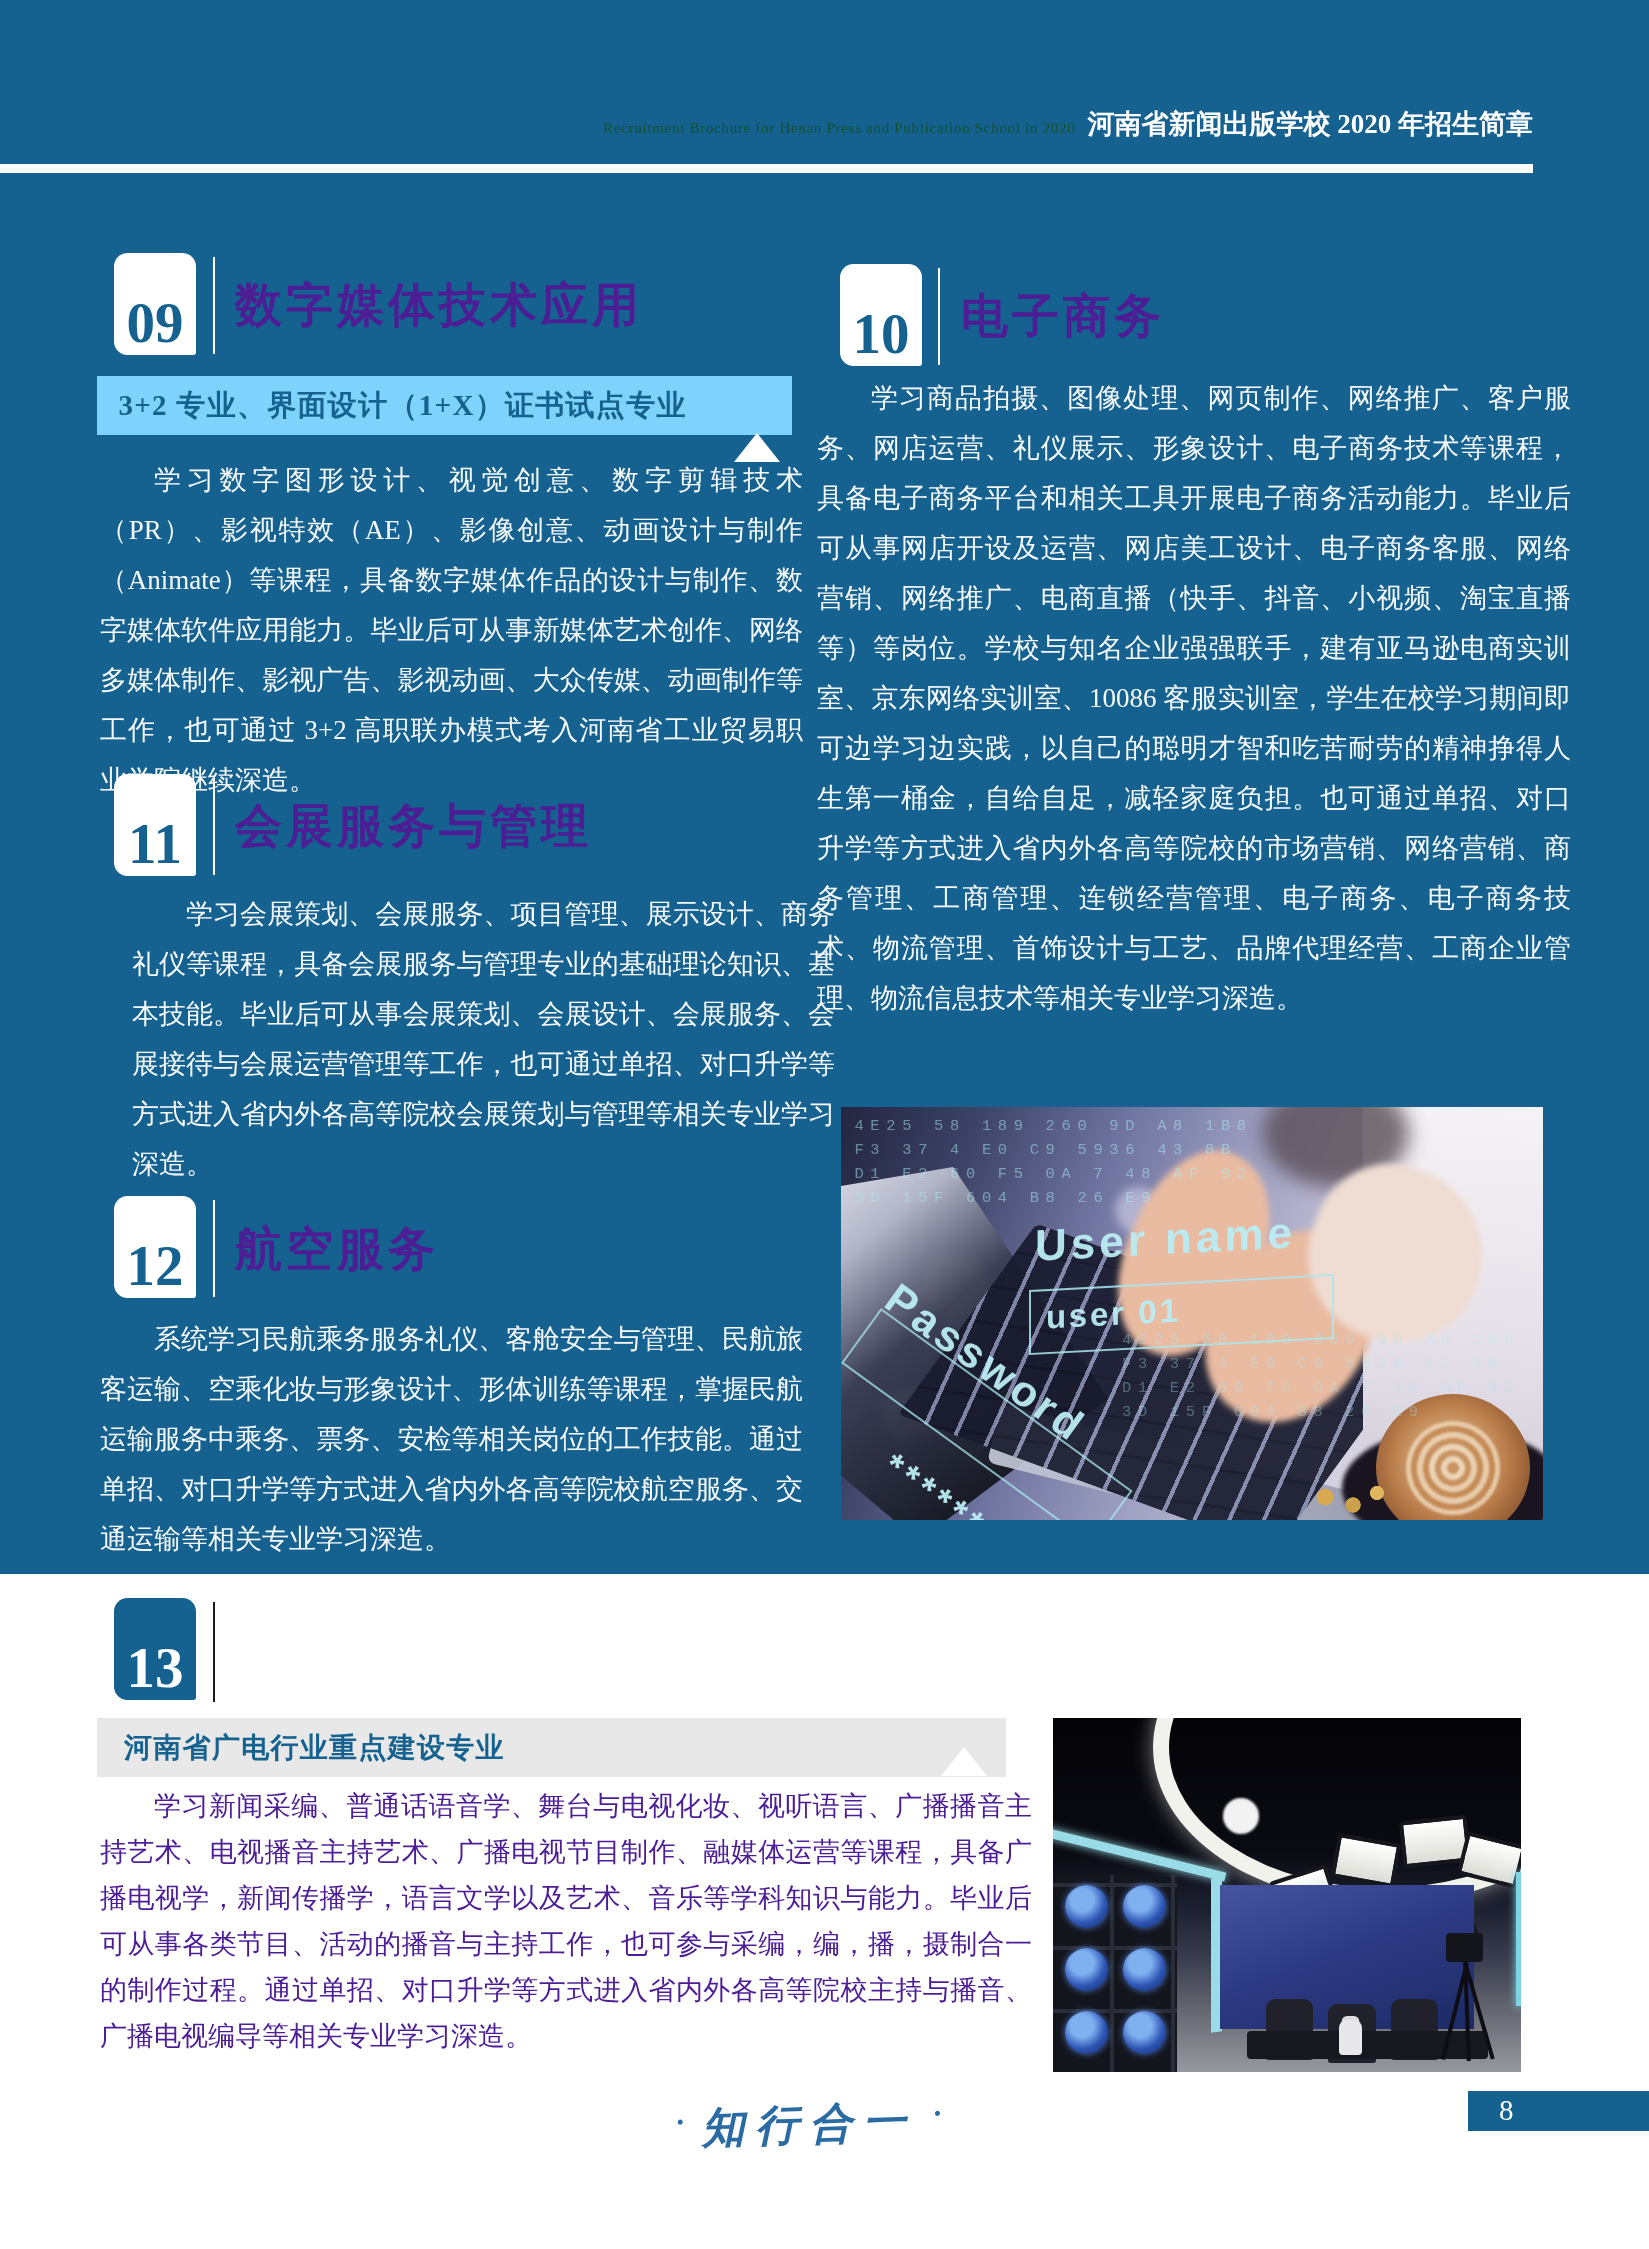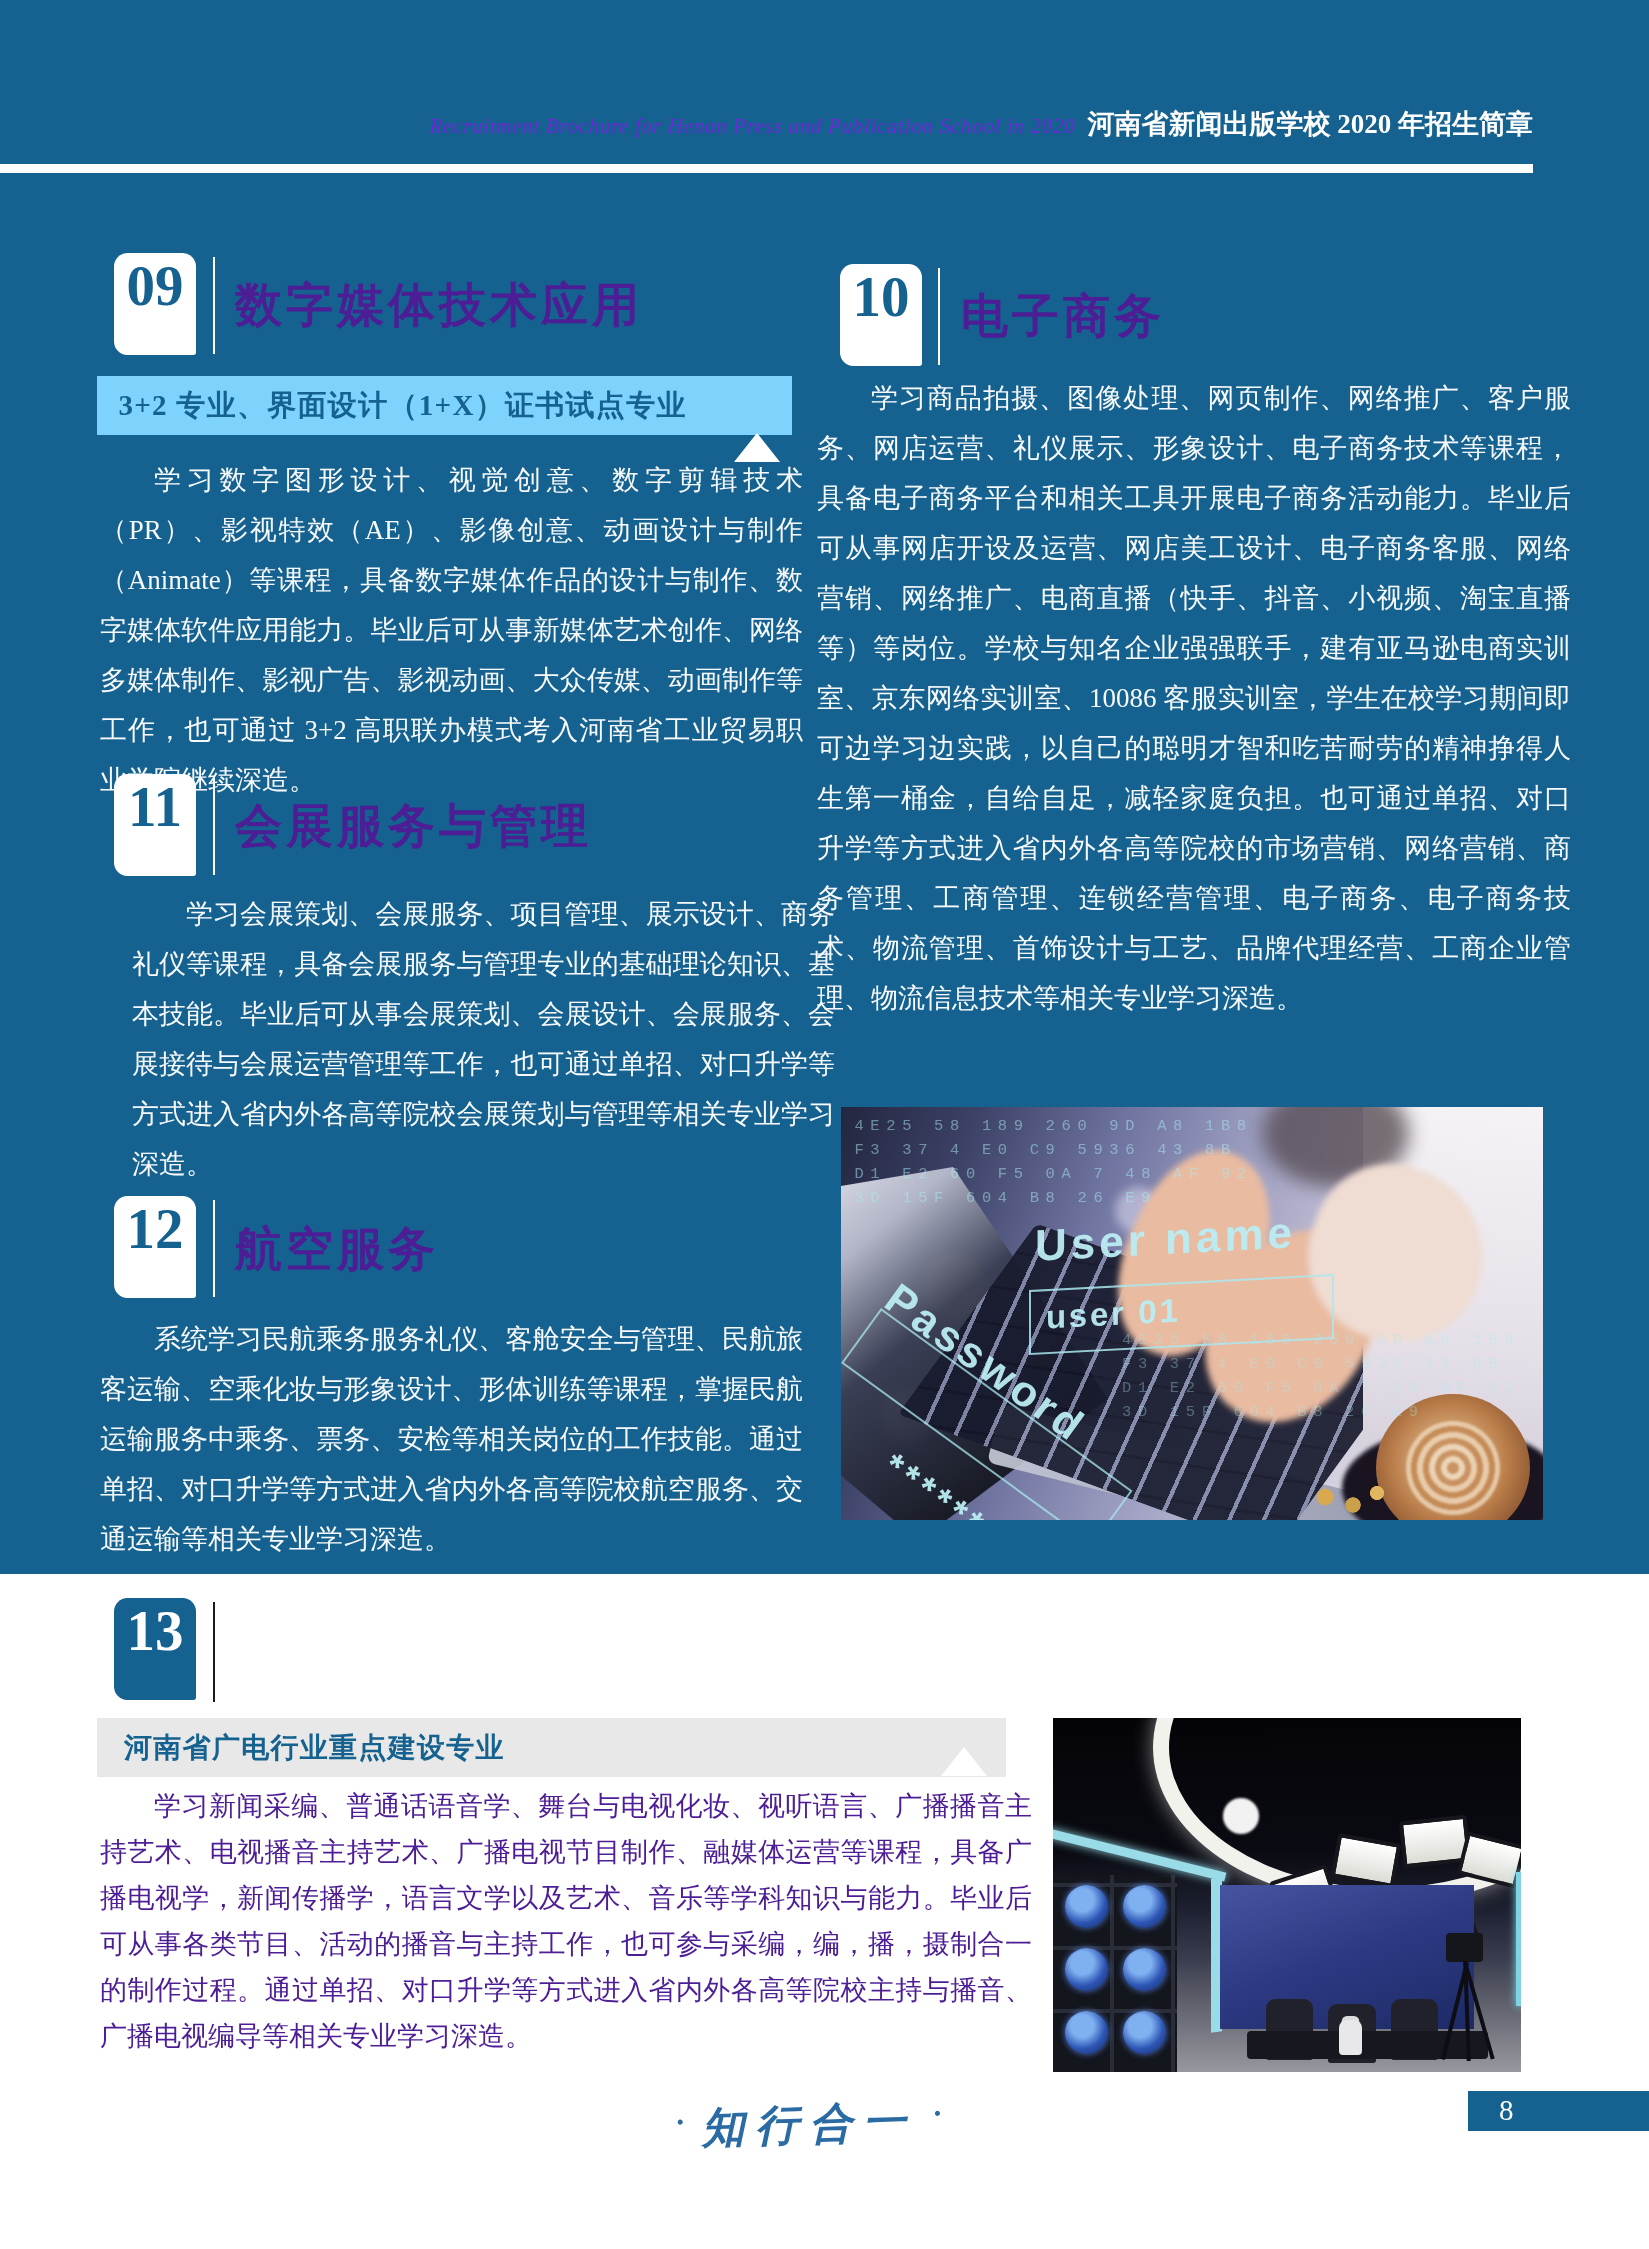--- a/index.html
+++ b/index.html
@@ -5,26 +5,26 @@
   html,body{margin:0;padding:0;background:#888;}
   .page{
     position:relative;width:1649px;height:2250px;background:#ffffff;overflow:hidden;
     font-family:"Liberation Serif","DejaVu Serif",serif;
   }
   .abs{position:absolute;}
   
   .blue-region{left:0;top:0;width:1649px;height:1574px;background:#15618f;}
   
   .header-line{top:106px;right:116px;white-space:nowrap;text-align:right;}
-  .header-en{font-size:21px;color:#6d28d9;letter-spacing:0.7px;font-style:italic;}
+  .header-en{font-size:15px;color:#14532d;letter-spacing:0.7px;}
   .header-zh{font-size:27px;color:#ffffff;font-weight:bold;margin-left:9.4px;}
   .header-bar{left:0;top:164px;width:1533px;height:8.7px;background:#ffffff;}
   
   .badge{width:82px;height:102px;border-radius:13.4px 13.4px 2.7px 13.4px;background:#ffffff;
-         display:flex;align-items:flex-start;justify-content:center;
+         display:flex;align-items:flex-end;justify-content:center;
          font-size:57px;font-weight:bold;color:#15618f;}
   .badge.inverse{background:#15618f;color:#ffffff;}
   .vline{width:2px;height:97px;background:#ffffff;}
   .vline.dark{background:#1c1c1c;}
   .sec-title{font-size:47px;font-weight:bold;color:#4c1d95;letter-spacing:4px;white-space:nowrap;}
   .sec-title.blue{color:#15618f;}
   .ribbon{background:#7dd3fc;height:59px;display:flex;align-items:center;}
   .ribbon .ribbon-text{font-size:29px;font-weight:bold;color:#15618f;padding-left:21.4px;letter-spacing:1.3px;white-space:nowrap;}
   .ribbon.gray{background:#e8e8e8;}
   .tri-up{width:0;height:0;border-left:23px solid transparent;border-right:23px solid transparent;border-bottom:29px solid #ffffff;}

